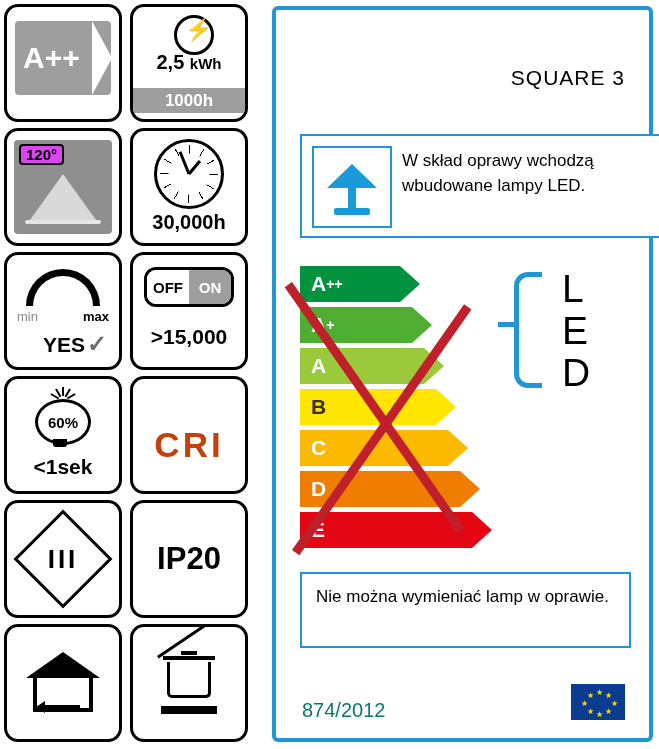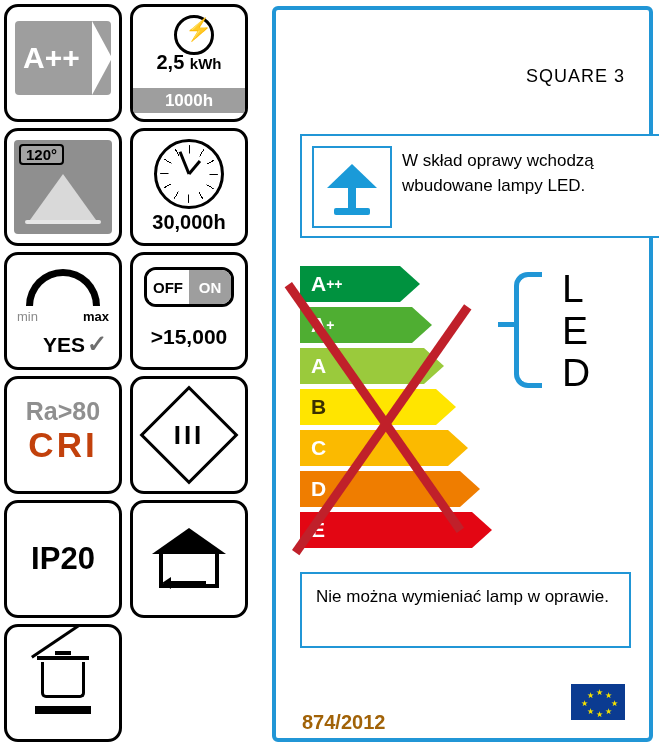--- a/index.html
+++ b/index.html
@@ -62,21 +62,21 @@
     display:flex;align-items:center;justify-content:center;
   }
   .hrsbar span{color:#fff;font-size:17px;font-weight:bold;}
 
   
   .beam-box{
     position:absolute;left:7px;top:9px;width:98px;height:94px;
     background:#8f8f8f;border-radius:4px;overflow:hidden;
   }
   .deg-badge{
-    position:absolute;left:5px;top:4px;background:#a3a3a3;border:2px solid #000;
+    position:absolute;left:5px;top:4px;background:#d946ef;border:2px solid #000;
     border-radius:4px;padding:0 5px;font-size:15px;font-weight:bold;color:#000;
   }
   .beam-tri{
     position:absolute;left:50%;top:34px;transform:translateX(-50%);
     width:0;height:0;border-left:33px solid transparent;border-right:33px solid transparent;
     border-bottom:46px solid #d9d9d9;
   }
   .beam-base{
     position:absolute;left:50%;bottom:10px;transform:translateX(-50%);
     width:76px;height:4px;background:#e6e6e6;border-radius:2px;
@@ -190,21 +190,21 @@
   }
   .brand .circ{
     position:absolute;left:52px;top:8px;width:32px;height:38px;border:3px solid #000;border-radius:0 40% 40% 0;
   }
   .brand .str{position:absolute;width:3px;height:36px;transform-origin:50% 0;}
   .brand .label{
     position:absolute;left:4px;top:50px;font-size:15px;font-style:italic;font-weight:bold;color:#2196d6;
     letter-spacing:1px;
   }
   .sqtitle{
-    position:absolute;right:24px;top:56px;font-size:18px;color:#000;letter-spacing:1px;margin-left:41px;
+    position:absolute;right:24px;top:56px;font-size:21px;color:#000;letter-spacing:1px;margin-left:41px;
   }
 
   .note-box{
     position:absolute;left:24px;top:124px;width:378px;height:104px;
     border:2px solid #2196d6;box-sizing:border-box;background:#fff;
   }
   .lamp-icon-box{
     position:absolute;left:10px;top:10px;width:80px;height:82px;
     border:2px solid #2196d6;box-sizing:border-box;
   }
@@ -251,21 +251,21 @@
   }
 
   .bottom-box{
     position:absolute;left:24px;bottom:90px;width:331px;height:76px;
     border:2px solid #2196d6;box-sizing:border-box;
   }
   .bottom-text{
     position:absolute;left:14px;top:10px;width:302px;font-size:17px;line-height:26px;color:#000;
   }
   .reg{
-    position:absolute;left:26px;bottom:4px;font-size:20px;color:#a16207;font-weight:bold;
+    position:absolute;left:26px;bottom:16px;font-size:20px;color:#0f766e;
   }
   .euflag{
     position:absolute;right:24px;bottom:18px;width:54px;height:36px;background:#0b3b91;
     display:flex;align-items:center;justify-content:center;
   }
   .eustars{
     color:#f5e200;font-size:8px;line-height:8px;letter-spacing:1px;
     width:40px;height:26px;position:relative;
   }
   .eustars i{position:absolute;font-style:normal;}
@@ -323,23 +323,34 @@
     </div>
 
     <div class="cell">
       <div class="switch">
         <div class="off">OFF</div>
         <div class="on">ON</div>
       </div>
       <div class="cycles">&gt;15,000</div>
     </div>
 
-
-    <div class="cell">
-      <div class="ra">Ra&gt;80</div>
+    <div class="cell">
+      <div class="bulb-wrap">
+        <div class="ray" style="transform:translateX(-50%) rotate(0deg);"></div>
+        <div class="ray" style="transform:translateX(-50%) rotate(30deg);"></div>
+        <div class="ray" style="transform:translateX(-50%) rotate(-30deg);"></div>
+        <div class="ray" style="transform:translateX(-50%) rotate(60deg);"></div>
+        <div class="ray" style="transform:translateX(-50%) rotate(-60deg);"></div>
+        <div class="bulb-circ">60%</div>
+        <div class="bulb-base"></div>
+      </div>
+      <div class="sek">&lt;1sek</div>
+    </div>
+
+    <div class="cell">
       <div class="cri">CRI</div>
     </div>
 
     <div class="cell">
       <div class="diamond"></div>
       <div class="iii">III</div>
     </div>
 
     <div class="cell">
       <div class="ip20">IP20</div>

